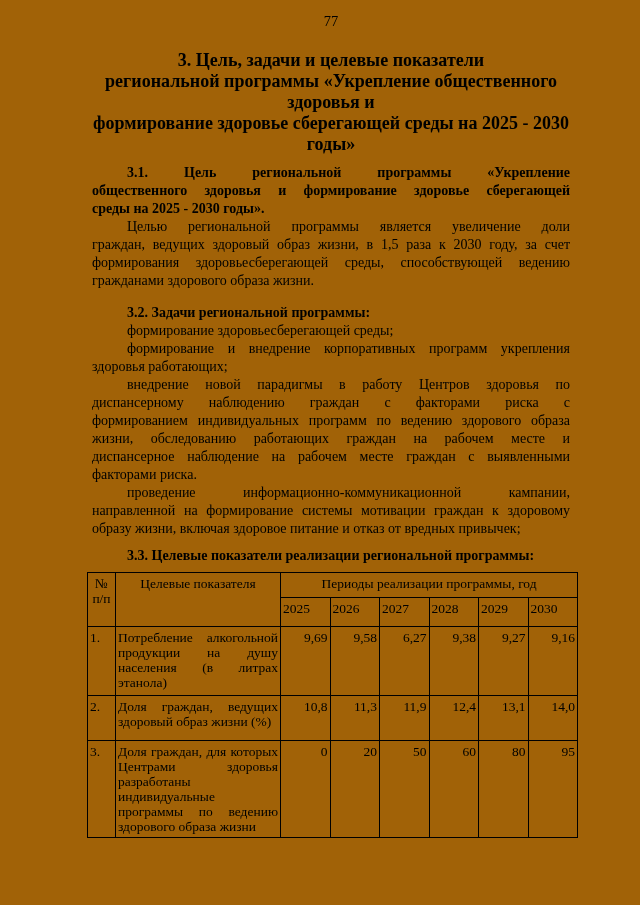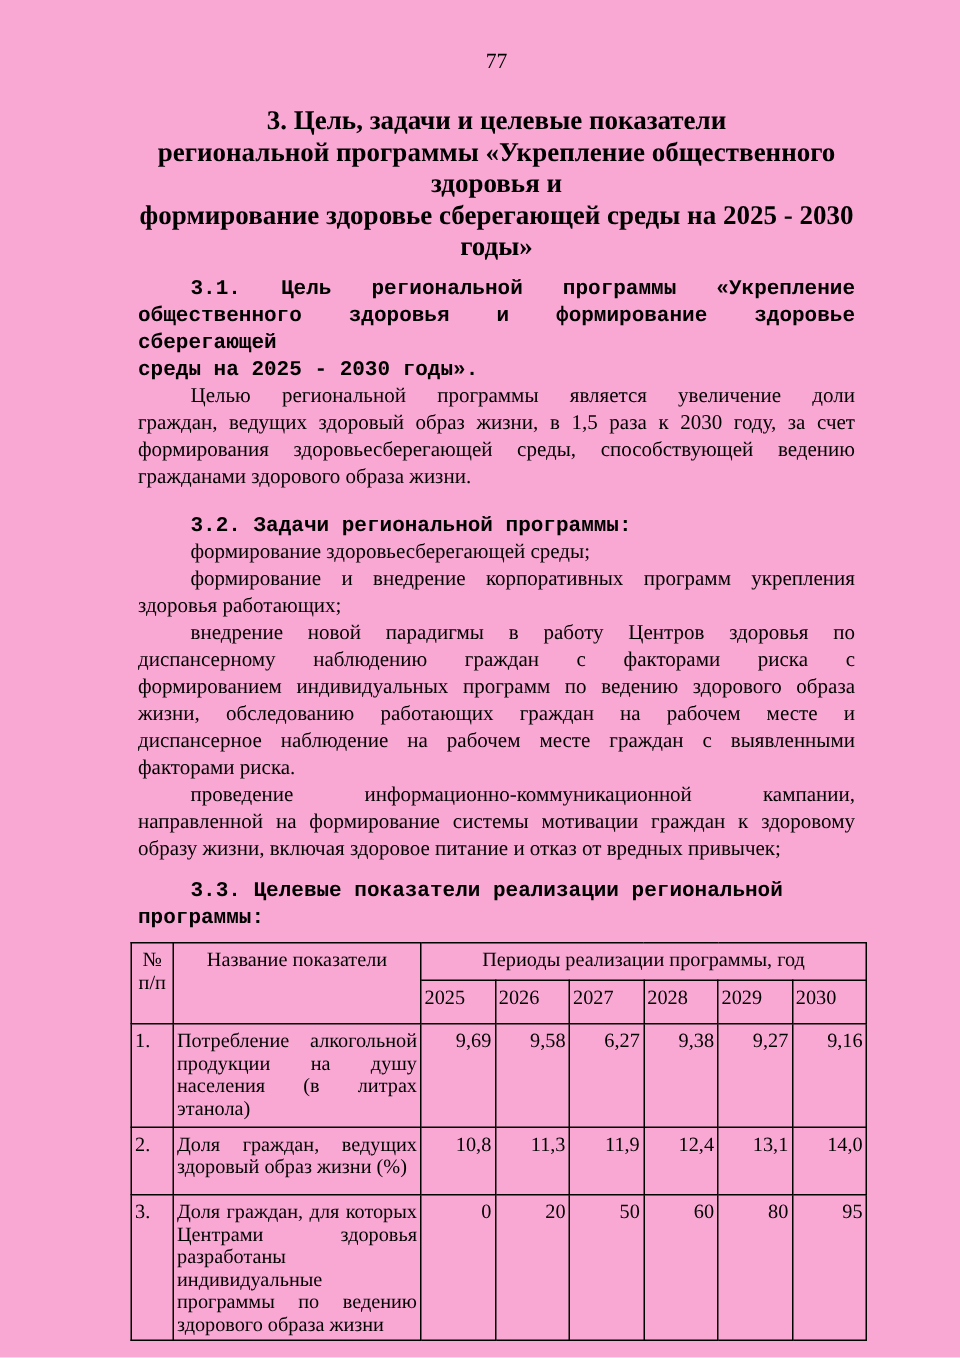--- a/index.html
+++ b/index.html
@@ -1,35 +1,35 @@
 <!DOCTYPE html>
 <html><head>
 <meta charset="utf-8">
 <style>
   html,body{margin:0;padding:0;background:#fff;}
   .page{
     position:relative;
     width:640px;height:905px;
-    background:#f9a8d4;
+    background:#a16207;
     overflow:hidden;
     font-family:"Liberation Serif","DejaVu Serif",serif;
     color:#000;
     box-sizing:border-box;
-    padding-top:32px;
+    padding-top:12px;
   }
   .content{margin-left:92px;width:478px;}
   .pagenum{
     text-align:center;font-size:14.5px;line-height:18px;
   }
   .heading{
     margin-top:20px;
     font-weight:bold;font-size:18px;line-height:21px;text-align:center;
   }
   .para{font-size:14px;line-height:18px;}
-  .para.bold{font-weight:bold;font-family:Liberation Mono, monospace;}
+  .para.bold{font-weight:bold;}
   .mt14{margin-top:14px;}
   .mt9{margin-top:9px;}
   .jl{text-align:justify;text-align-last:justify;text-justify:inter-word;}
   .ll{text-align:left;}
   .indent{text-indent:35px;}
   table.targets{
     margin-top:7px;margin-left:-5px;
     width:490px;table-layout:fixed;
     border-collapse:collapse;border:1px solid #4d7c0f;
     font-size:13.5px;line-height:15px;
@@ -118,21 +118,21 @@
         <col style="width:49.5px">
           <col style="width:49.5px">
           <col style="width:49.5px">
         <col style="width:49.5px">
           <col style="width:49.5px">
           <col style="width:49.5px">
       </colgroup>
       <thead>
         <tr class="hrow1">
           <th class="cell-num-head" rowspan="2">№ п/п</th>
-          <th class="cell-name-head" rowspan="2">Название показатели</th>
+          <th class="cell-name-head" rowspan="2">Целевые показателя</th>
           <th class="cell-periods" colspan="6">Периоды реализации программы, год</th>
         </tr>
         <tr class="hrow2">
           <th class="cell-year">2025</th>
           <th class="cell-year">2026</th>
           <th class="cell-year">2027</th>
           <th class="cell-year">2028</th>
           <th class="cell-year">2029</th>
           <th class="cell-year">2030</th>
         </tr>

